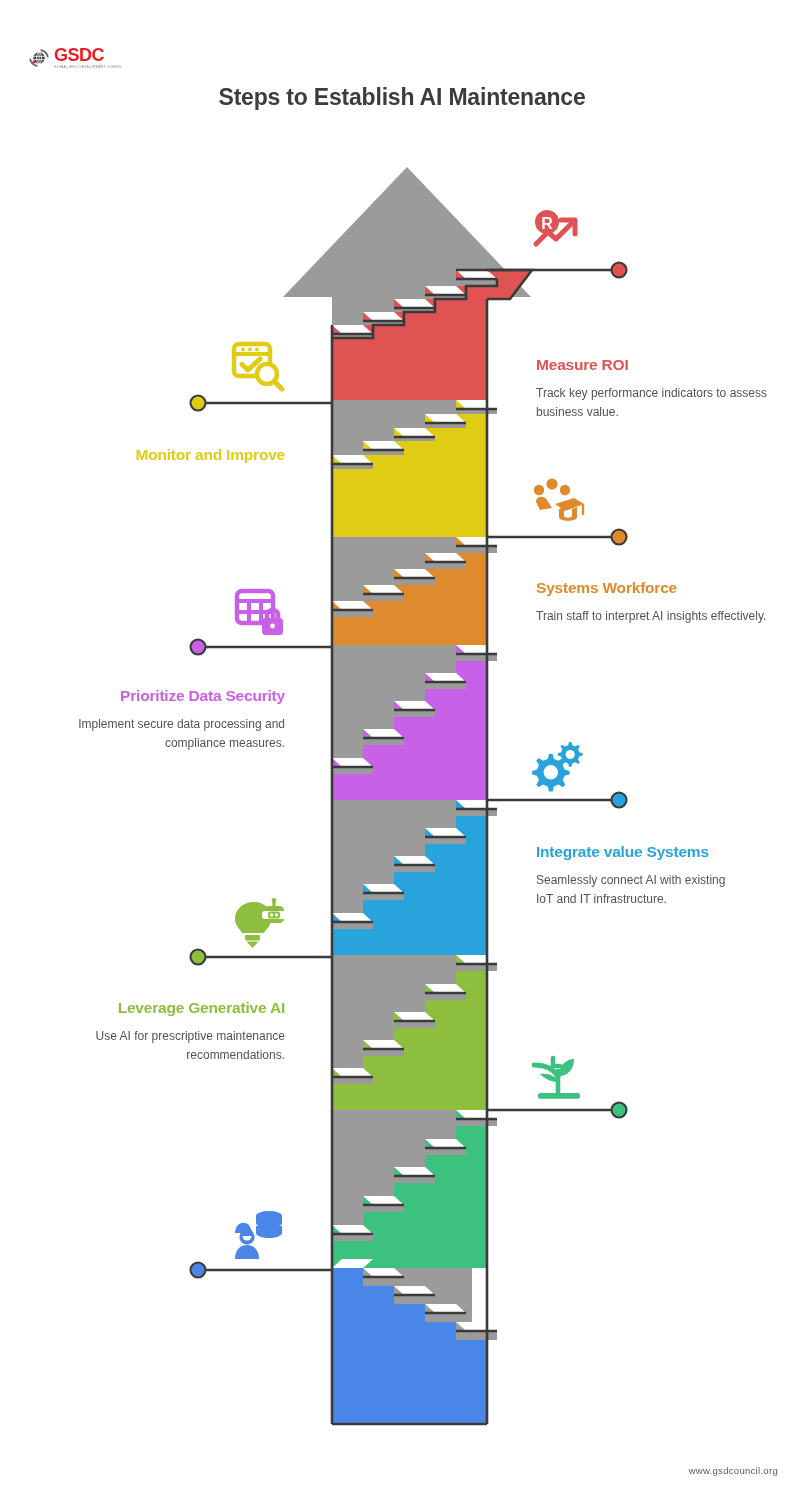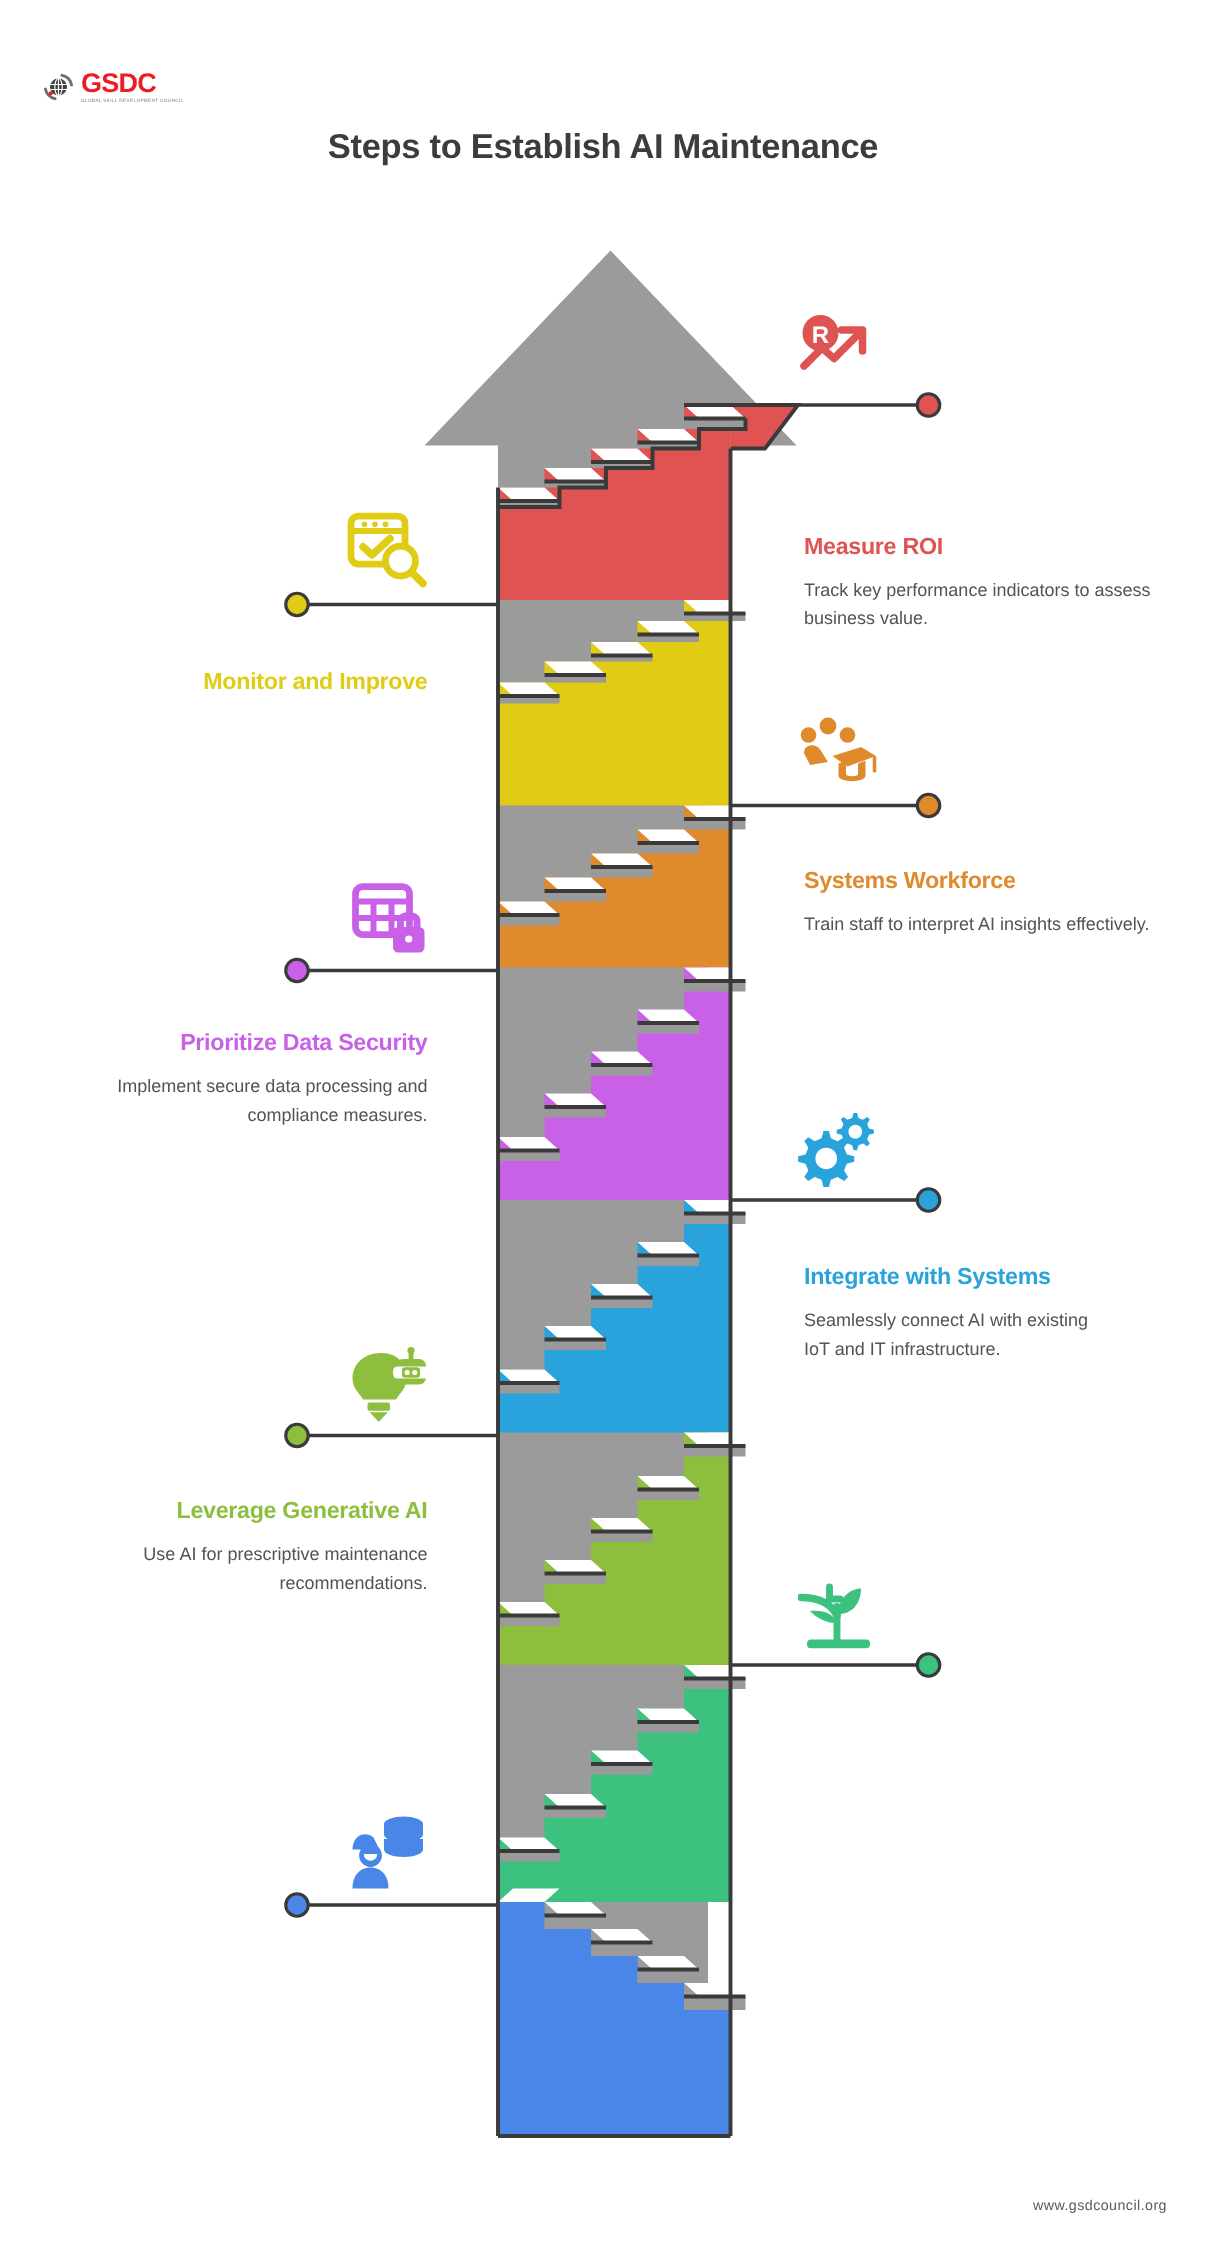--- a/index.html
+++ b/index.html
@@ -399,21 +399,21 @@
     <div class="step-title" style="color:#E08A2E;">Systems Workforce</div>
     <div class="step-desc">Train staff to interpret AI insights effectively.</div>
   </div>
 
   <div class="step-block left" style="top:684px; width:230px; left:38px;">
     <div class="step-title" style="color:#C860E8;">Prioritize Data Security</div>
     <div class="step-desc">Implement secure data processing and compliance measures.</div>
   </div>
 
   <div class="step-block right" style="top:840px; width:200px;">
-    <div class="step-title" style="color:#29A3DC;">Integrate with Systems</div>
+    <div class="step-title" style="color:#29A3DC;">Integrate value Systems</div>
     <div class="step-desc" style="width:200px;">Seamlessly connect AI with existing IoT and IT infrastructure.</div>
   </div>
 
   <div class="step-block left" style="top:996px; width:220px; left:48px;">
     <div class="step-title" style="color:#8DBE3D;">Leverage Generative AI</div>
     <div class="step-desc">Use AI for prescriptive maintenance recommendations.</div>
   </div>
 
 
 

